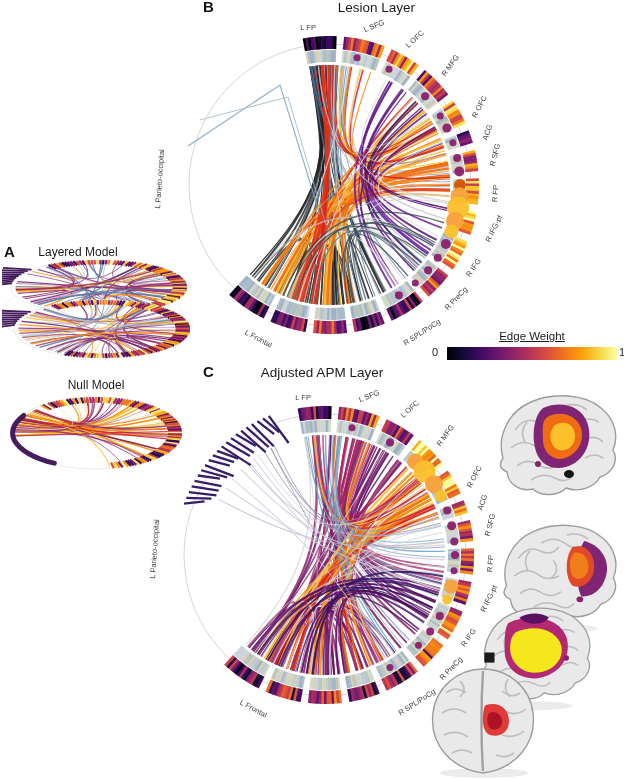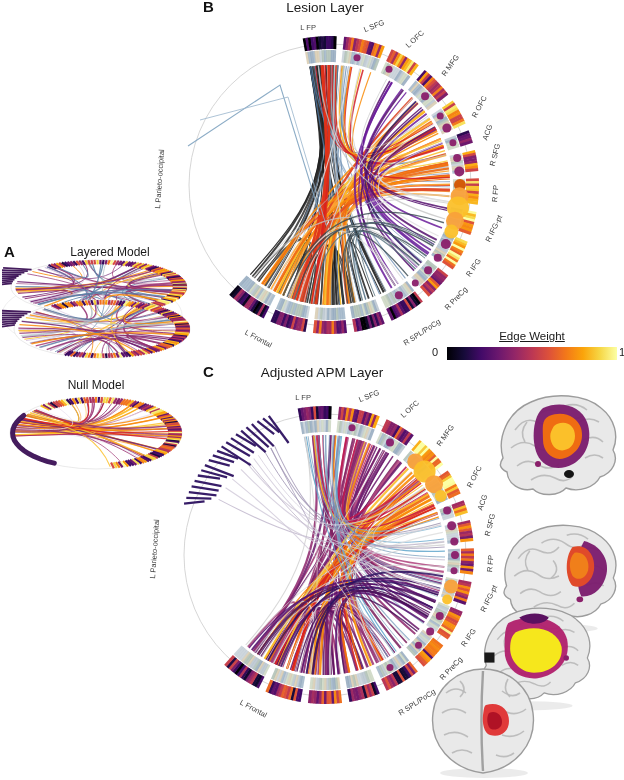--- a/index.html
+++ b/index.html
@@ -12,21 +12,21 @@
         background:linear-gradient(to right,#000004,#160b39,#420a68,#6a176e,#932667,#bc3754,#dd513a,#f37819,#fba40a,#f6d746,#fcffa4);}
   .cb-tick{position:absolute;font-size:11px;color:#1a1a1a;}
   svg text{font-family:"Liberation Sans",sans-serif;}
 </style>
 </head>
 <body>
 
 <div class="fig">
 
   <div class="plabel" style="left:203px;top:-2px;">B</div>
-  <div class="ptitle" style="left:235px;top:0px;width:180px;font-size:13.5px;">Lesion Layer</div>
+  <div class="ptitle" style="left:235px;top:0px;width:180px;font-size:13.5px;text-align:right;">Lesion Layer</div>
   <svg id="connB" class="abs" style="left:130px;top:-15px;" width="400" height="400" viewBox="0 0 400 400">
       <circle cx="200" cy="200" r="141" fill="none" stroke="#cbcbcb" stroke-width="0.8"></circle>
       <path d="M186.1,80.8 C198.3,185.7 202.5,214.2 221.1,318.1" fill="none" stroke="#1e1e1e" stroke-width="1.11" opacity="0.85"></path>
       <path d="M200.0,80.0 C200.0,185.6 192.6,212.3 138.3,302.9" fill="none" stroke="#0d0d0d" stroke-width="2.00" opacity="0.85"></path>
       <path d="M182.2,81.3 C197.9,185.8 203.6,213.9 230.3,316.1" fill="none" stroke="#303030" stroke-width="1.38" opacity="0.85"></path>
       <path d="M189.6,80.5 C198.8,185.7 201.1,214.4 209.3,319.6" fill="none" stroke="#1e1e1e" stroke-width="1.90" opacity="0.85"></path>
       <path d="M190.6,80.4 C198.9,185.6 198.9,214.4 190.6,319.6" fill="none" stroke="#303030" stroke-width="1.56" opacity="0.85"></path>
       <path d="M182.8,81.2 C197.9,185.7 194.4,213.3 153.6,310.7" fill="none" stroke="#303030" stroke-width="1.05" opacity="0.85"></path>
       <path d="M188.0,80.6 C198.6,185.7 205.2,213.4 243.0,312.0" fill="none" stroke="#1e1e1e" stroke-width="1.07" opacity="0.85"></path>
       <path d="M189.7,80.4 C198.8,185.7 191.4,211.6 128.6,296.4" fill="none" stroke="#303030" stroke-width="2.02" opacity="0.85"></path>
@@ -583,21 +583,21 @@
       <text x="367.76976183876843" y="208.79244064881453" text-anchor="middle" font-size="7.5" fill="#3d3d3d" transform="rotate(-85 367.8 208.8)">R FP</text>
       <text x="366.13924212171975" y="244.51687575763358" text-anchor="middle" font-size="7.5" fill="#3d3d3d" transform="rotate(-64 366.1 244.5)">R IFG-pt</text>
       <text x="345.4922678357857" y="283.99999999999994" text-anchor="middle" font-size="7.5" fill="#3d3d3d" transform="rotate(-55 345.5 284.0)">R IFG</text>
       <text x="327.8209099821118" y="315.0904642937236" text-anchor="middle" font-size="7.5" fill="#3d3d3d" transform="rotate(-46 327.8 315.1)">R PreCg</text>
       <text x="293.26579050504404" y="349.256464923531" text-anchor="middle" font-size="7.5" fill="#3d3d3d" transform="rotate(-33 293.3 349.3)">R SPL/PoCg</text>
       <text x="127.30965898059972" y="355.8849393703038" text-anchor="middle" font-size="7.5" fill="#3d3d3d" transform="rotate(28 127.3 355.9)">L Frontal</text>
       <text x="32.1023410607919" y="194.1368845539798" text-anchor="middle" font-size="7.5" fill="#3d3d3d" transform="rotate(-86 32.1 194.1)">L Parieto-occipital</text>
     </svg>
 
   <div class="plabel" style="left:4px;top:243px;">A</div>
-  <div class="ptitle" style="left:32px;top:245px;width:156px;font-size:12px;">Layered Model</div>
+  <div class="ptitle" style="left:0;top:245px;width:156px;font-size:12px;">Layered Model</div>
   <svg id="layeredSvg" class="abs" style="left:2px;top:257px;" width="195" height="112" viewBox="0 0 195 112">
       <ellipse cx="90" cy="58" rx="90" ry="36" fill="none" stroke="#f0f0f0" stroke-width="1"></ellipse>
       <ellipse cx="97" cy="30" rx="88" ry="27" fill="#ffffff" stroke="#e4e4e4" stroke-width="0.8"></ellipse>
       <path d="M180.4,28.1 C114.6,29.6 79.5,30.6 13.9,32.9" fill="none" stroke="#8f2b6f" stroke-width="1.45" opacity="0.85"></path>
       <path d="M15.3,35.4 C79.8,31.1 110.5,33.5 161.3,46.4" fill="none" stroke="#cdb9d6" stroke-width="0.82" opacity="0.85"></path>
       <path d="M123.5,5.7 C102.6,24.9 84.1,26.3 35.7,12.6" fill="none" stroke="#6d1f6e" stroke-width="0.76" opacity="0.85"></path>
       <path d="M98.0,55.6 C97.2,35.4 83.1,33.3 31.2,45.8" fill="none" stroke="#8f2b6f" stroke-width="1.45" opacity="0.85"></path>
       <path d="M110.9,55.3 C99.9,35.3 108.4,34.1 151.2,49.5" fill="none" stroke="#5a7fa6" stroke-width="0.68" opacity="0.85"></path>
       <path d="M86.7,4.5 C94.8,24.6 110.8,33.3 162.8,45.8" fill="none" stroke="#b0bec5" stroke-width="1.21" opacity="0.85"></path>
       <path d="M48.1,50.8 C86.7,34.4 99.8,35.3 110.3,55.3" fill="none" stroke="#5a7fa6" stroke-width="1.05" opacity="0.85"></path>

